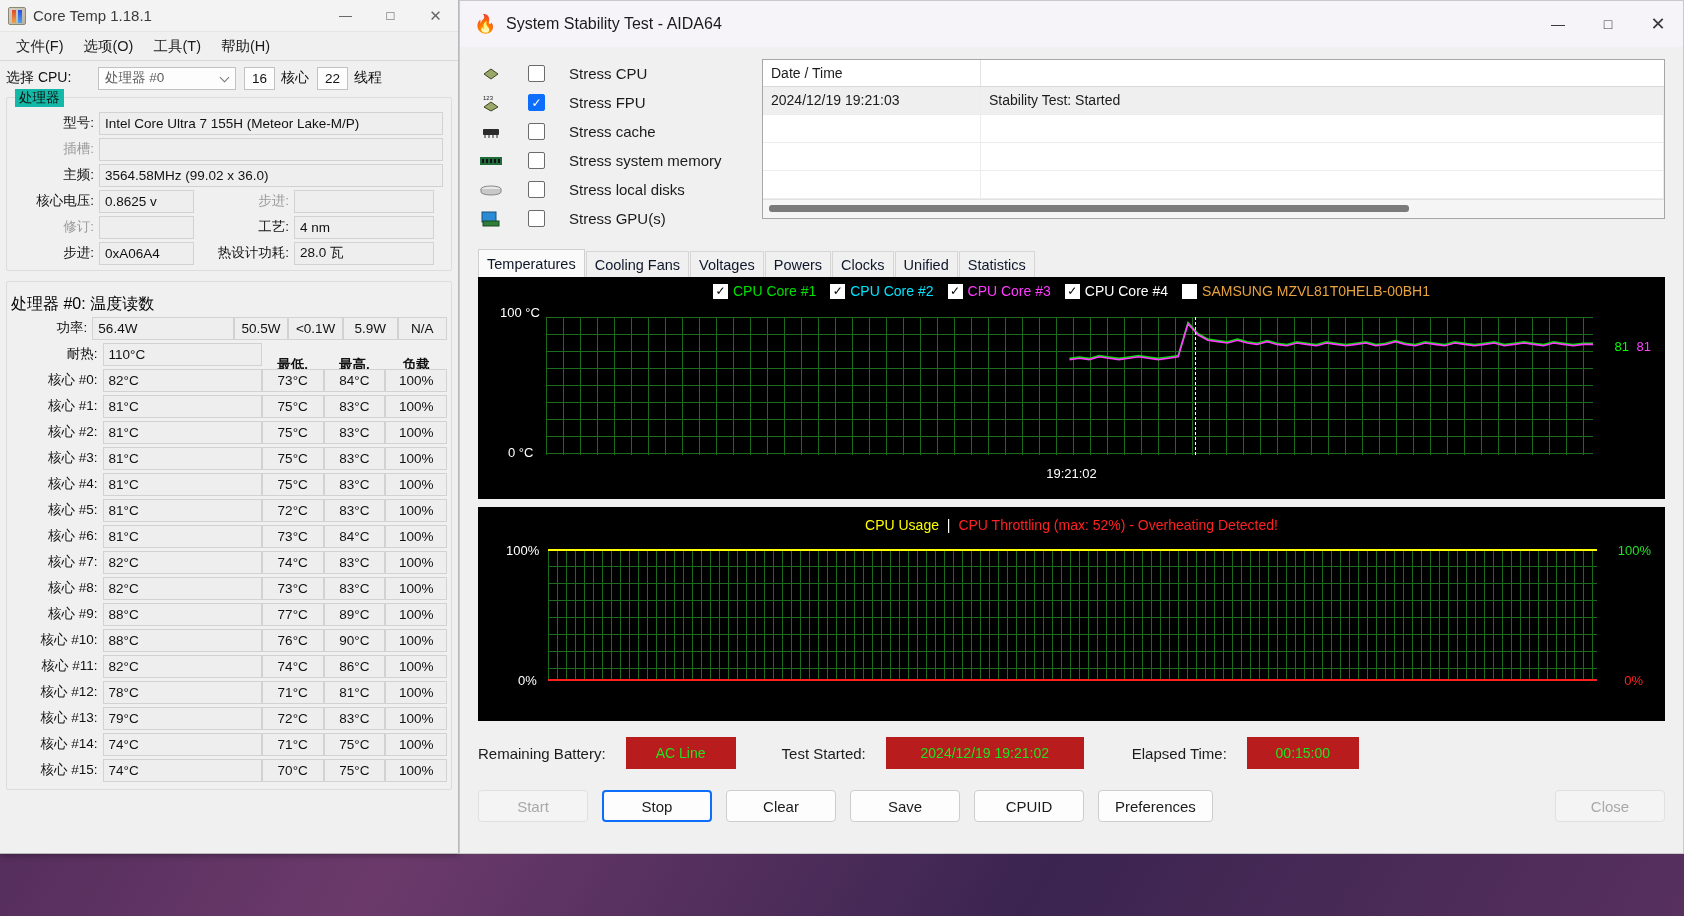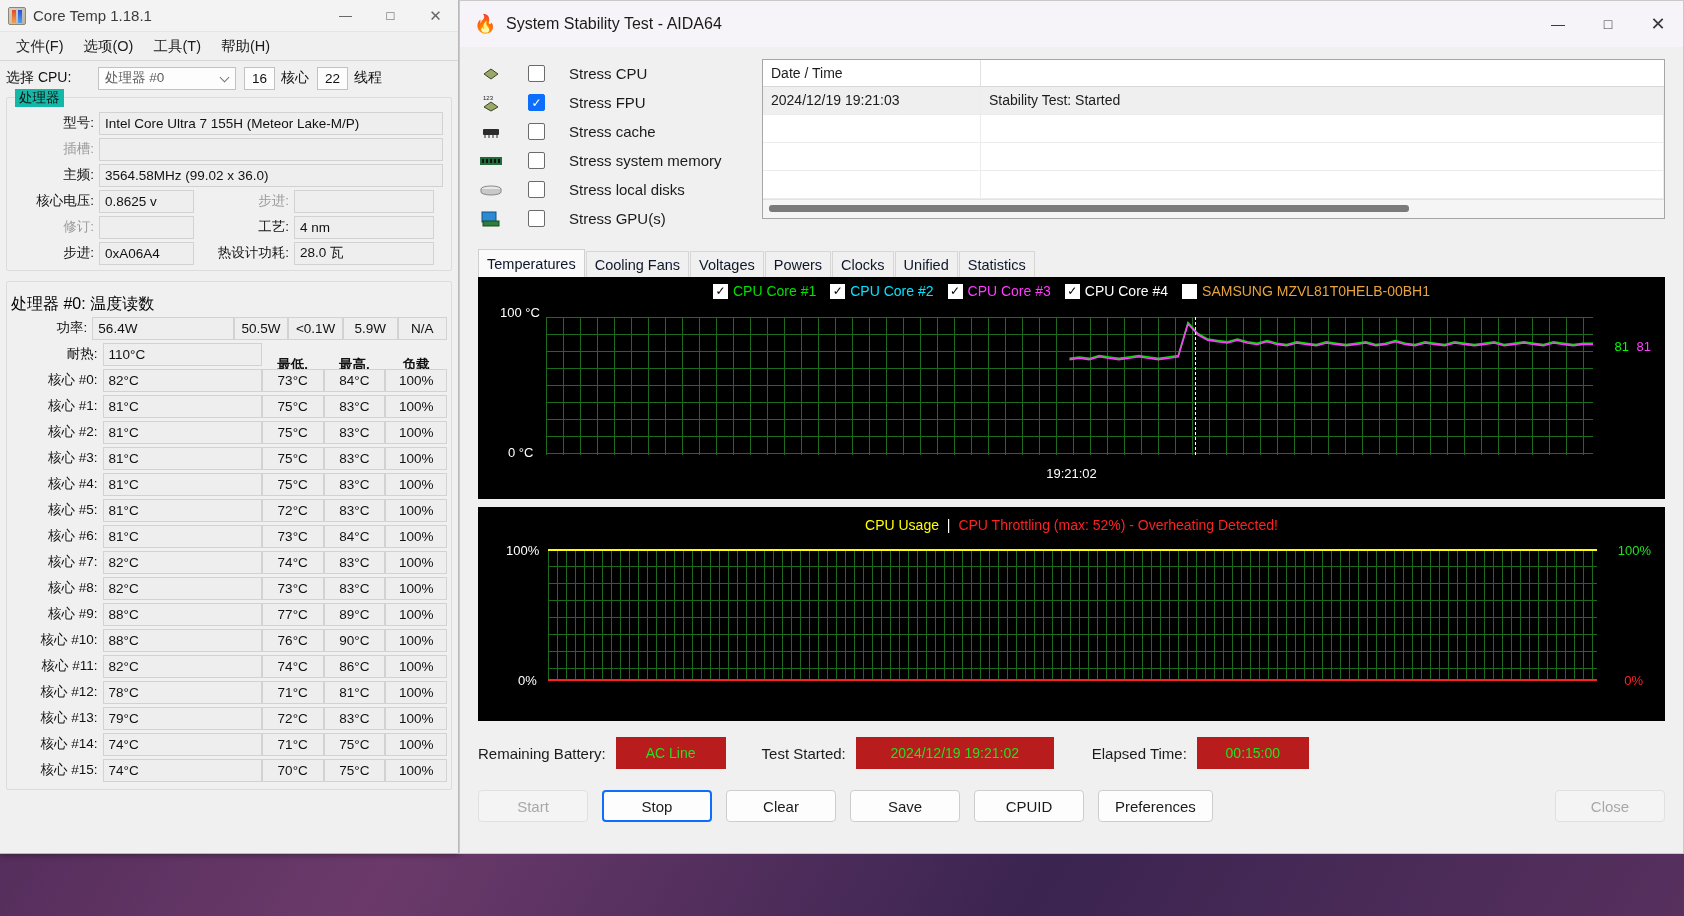--- a/index.html
+++ b/index.html
@@ -135,21 +135,21 @@
   .ax-r { position:absolute; font-size:13px; }
   .plot { position:absolute; background:
       repeating-linear-gradient(to right, #1d6b1d 0 1px, transparent 1px 17px),
       repeating-linear-gradient(to bottom, #1d6b1d 0 1px, transparent 1px 17px), #000; }
   .plot.fine { background:
       repeating-linear-gradient(to right, #1d6b1d 0 1px, transparent 1px 9px),
       repeating-linear-gradient(to bottom, #1d6b1d 0 1px, transparent 1px 17px), #000; }
   .tstamp { position:absolute; color:#fff; font-size:13px; }
   .cursor-line { position:absolute; width:0; border-left:1px dashed #fff; }
 
-  .statusbar { display:flex; align-items:center; height:58px; gap:0; padding-top:6px; }
+  .statusbar { display:flex; align-items:center; height:58px; gap:10px; padding-top:6px; }
   .sb-lbl { font-size:15px; color:#1b1b1b; }
   .sb-val { background:#b91c1c; color:#23e023; font-size:14px; height:32px;
     display:flex; align-items:center; justify-content:center; margin:0 0 0 10px; }
 
   .btnbar { display:flex; align-items:center; gap:14px; height:54px; }
   .bbtn { height:32px; min-width:110px; padding:0 16px; background:#fdfdfd;
     border:1px solid #cdcdcd; border-radius:4px; font-size:15px; color:#1b1b1b;
     display:flex; align-items:center; justify-content:center; }
   .bbtn.primary { border:2px solid #0d6efd; }
   .bbtn.disabled { color:#a8a8a8; background:#f4f4f4; border-color:#e0e0e0; }

